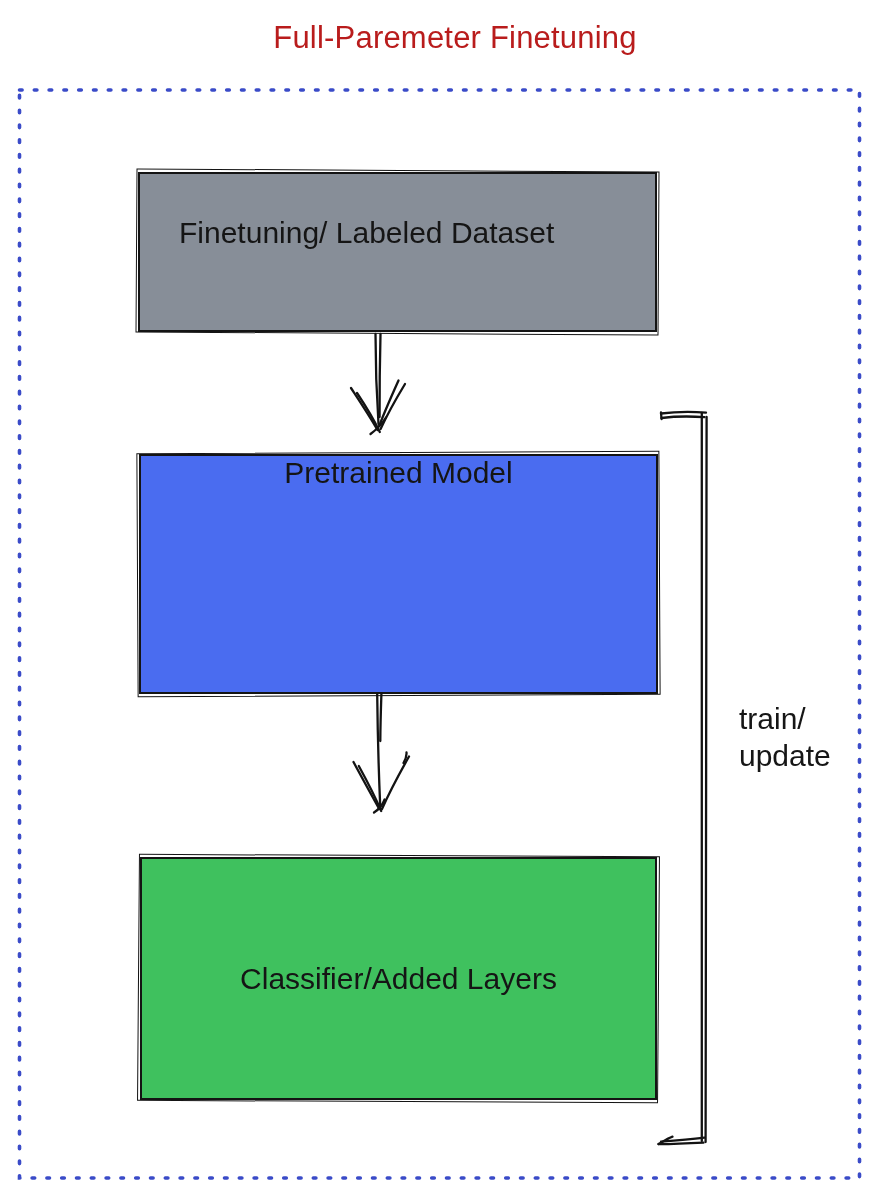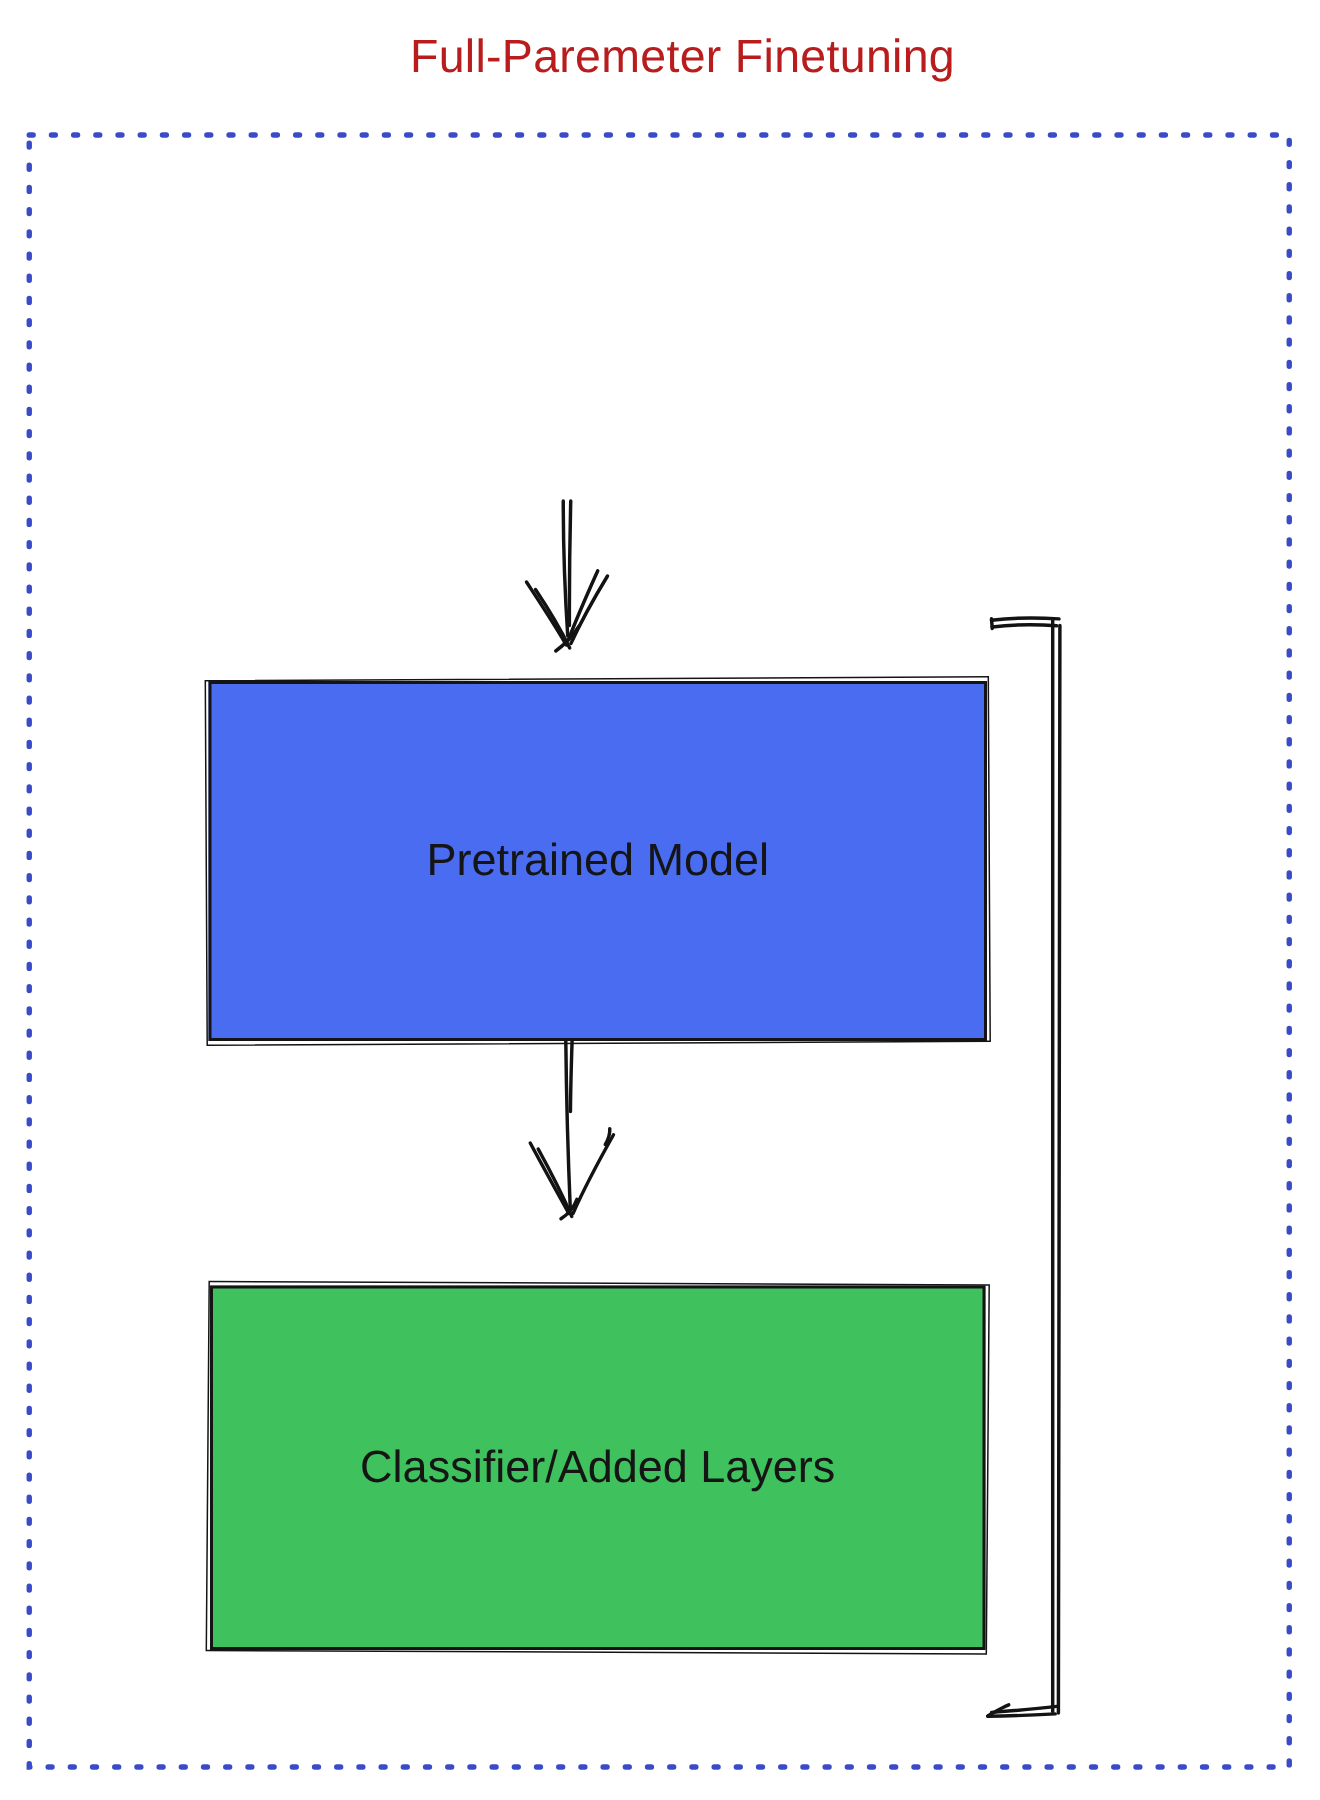--- a/index.html
+++ b/index.html
@@ -52,21 +52,21 @@
   .box-dataset {
     left: 138px; top: 172px; width: 519px; height: 160px;
   }
   .box-dataset .label {
     position: absolute;
     left: 39px;
     top: 42px;
   }
   .box-model {
     left: 139px; top: 454px; width: 519px; height: 240px;
-    display: flex; align-items: center; justify-content: center;
+    display: flex; align-items: flex-start; justify-content: center;
   }
   .box-classifier {
     left: 140px; top: 857px; width: 517px; height: 243px;
     display: flex; align-items: center; justify-content: center;
   }
   .bracket-label {
     position: absolute;
     left: 739px;
     top: 700px;
     font-size: 30px;
@@ -110,23 +110,28 @@
       <path d="M661.5 418 C676 416.2 691 416.2 704.5 417.2"></path>
       <path d="M661 412.5 L661.5 419"></path>
       <path d="M701.8 413 L701.8 1141"></path>
       <path d="M706.6 417 C706.2 660 706 900 705.6 1142"></path>
       <path d="M704.5 1137.6 C689 1139.4 674 1140.6 661 1141.6"></path>
       <path d="M703.5 1142.6 C688 1143.4 673 1144 658.5 1144.2"></path>
       <path d="M658.5 1144 C663.5 1141.2 668 1138.4 672.5 1136.6"></path>
     </g>
   </svg>
 
+  <div class="box box-dataset sk-a" style="background-color: rgb(135, 142, 152);">
+    <span class="label">Finetuning/ Labeled Dataset</span>
+  </div>
 
   <div class="box box-model sk-b" style="background-color: rgb(74, 108, 240);">
     <span class="label">Pretrained Model</span>
   </div>
 
   <div class="box box-classifier sk-c" style="background-color: rgb(63, 193, 94);">
     <span class="label">Classifier/Added Layers</span>
   </div>
 
+  <div class="bracket-label">train/
+update</div>
 
 </div>
 
 </body></html>

